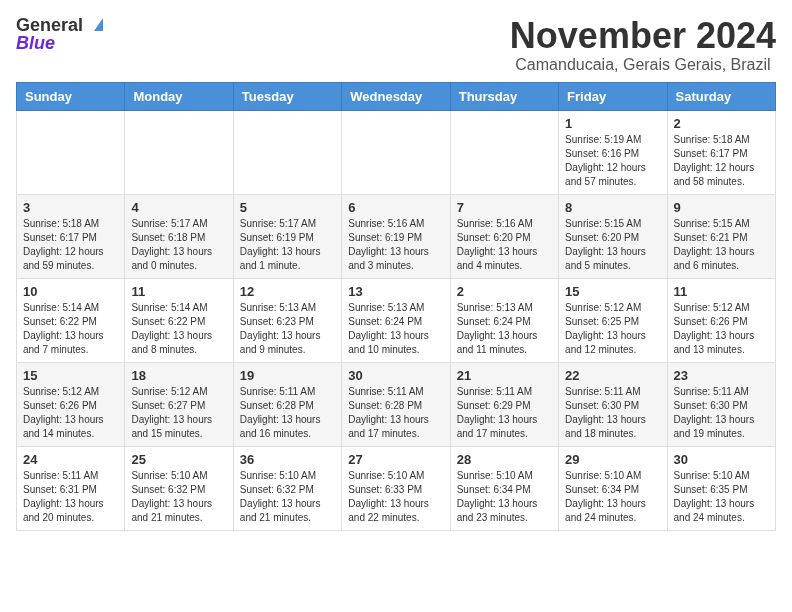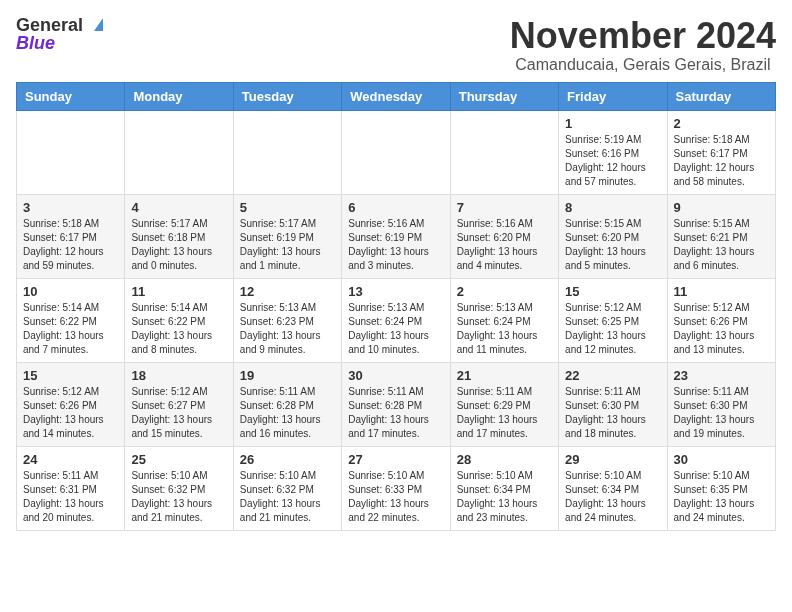--- a/index.html
+++ b/index.html
@@ -226,21 +226,21 @@
       <tr>
         <td>
           <span class="day-number">24</span>
           <div class="day-info">Sunrise: 5:11 AM<br>Sunset: 6:31 PM<br>Daylight: 13 hours<br>and 20 minutes.</div>
         </td>
         <td>
           <span class="day-number">25</span>
           <div class="day-info">Sunrise: 5:10 AM<br>Sunset: 6:32 PM<br>Daylight: 13 hours<br>and 21 minutes.</div>
         </td>
         <td>
-          <span class="day-number">26</span>
+          <span class="day-number">36</span>
           <div class="day-info">Sunrise: 5:10 AM<br>Sunset: 6:32 PM<br>Daylight: 13 hours<br>and 21 minutes.</div>
         </td>
         <td>
           <span class="day-number">27</span>
           <div class="day-info">Sunrise: 5:10 AM<br>Sunset: 6:33 PM<br>Daylight: 13 hours<br>and 22 minutes.</div>
         </td>
         <td>
           <span class="day-number">28</span>
           <div class="day-info">Sunrise: 5:10 AM<br>Sunset: 6:34 PM<br>Daylight: 13 hours<br>and 23 minutes.</div>
         </td>

